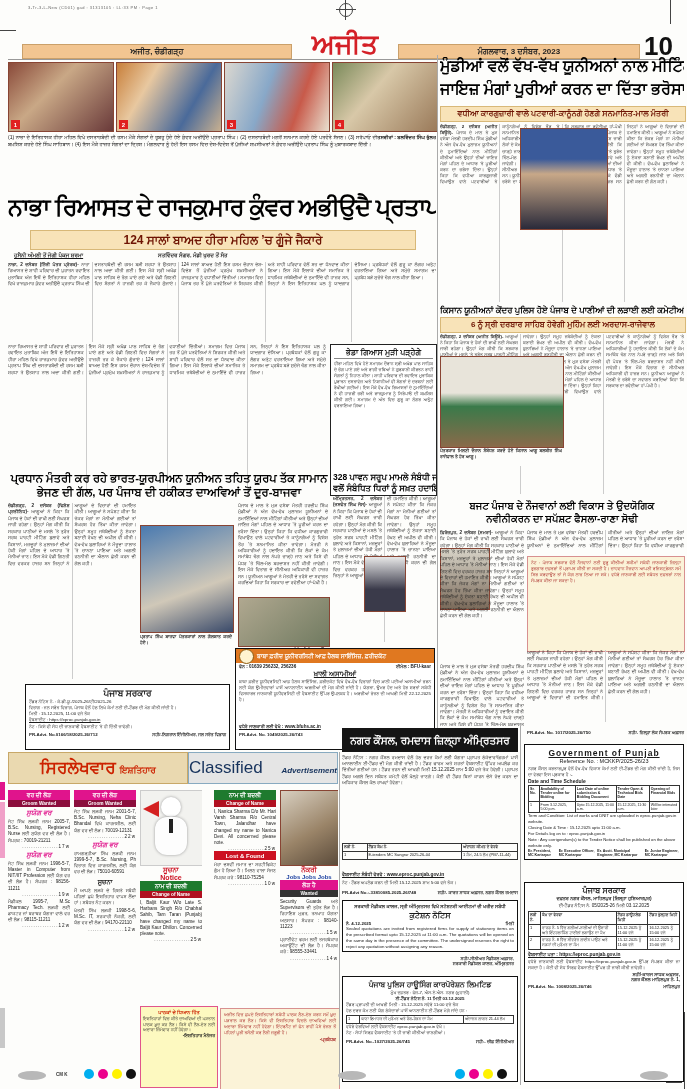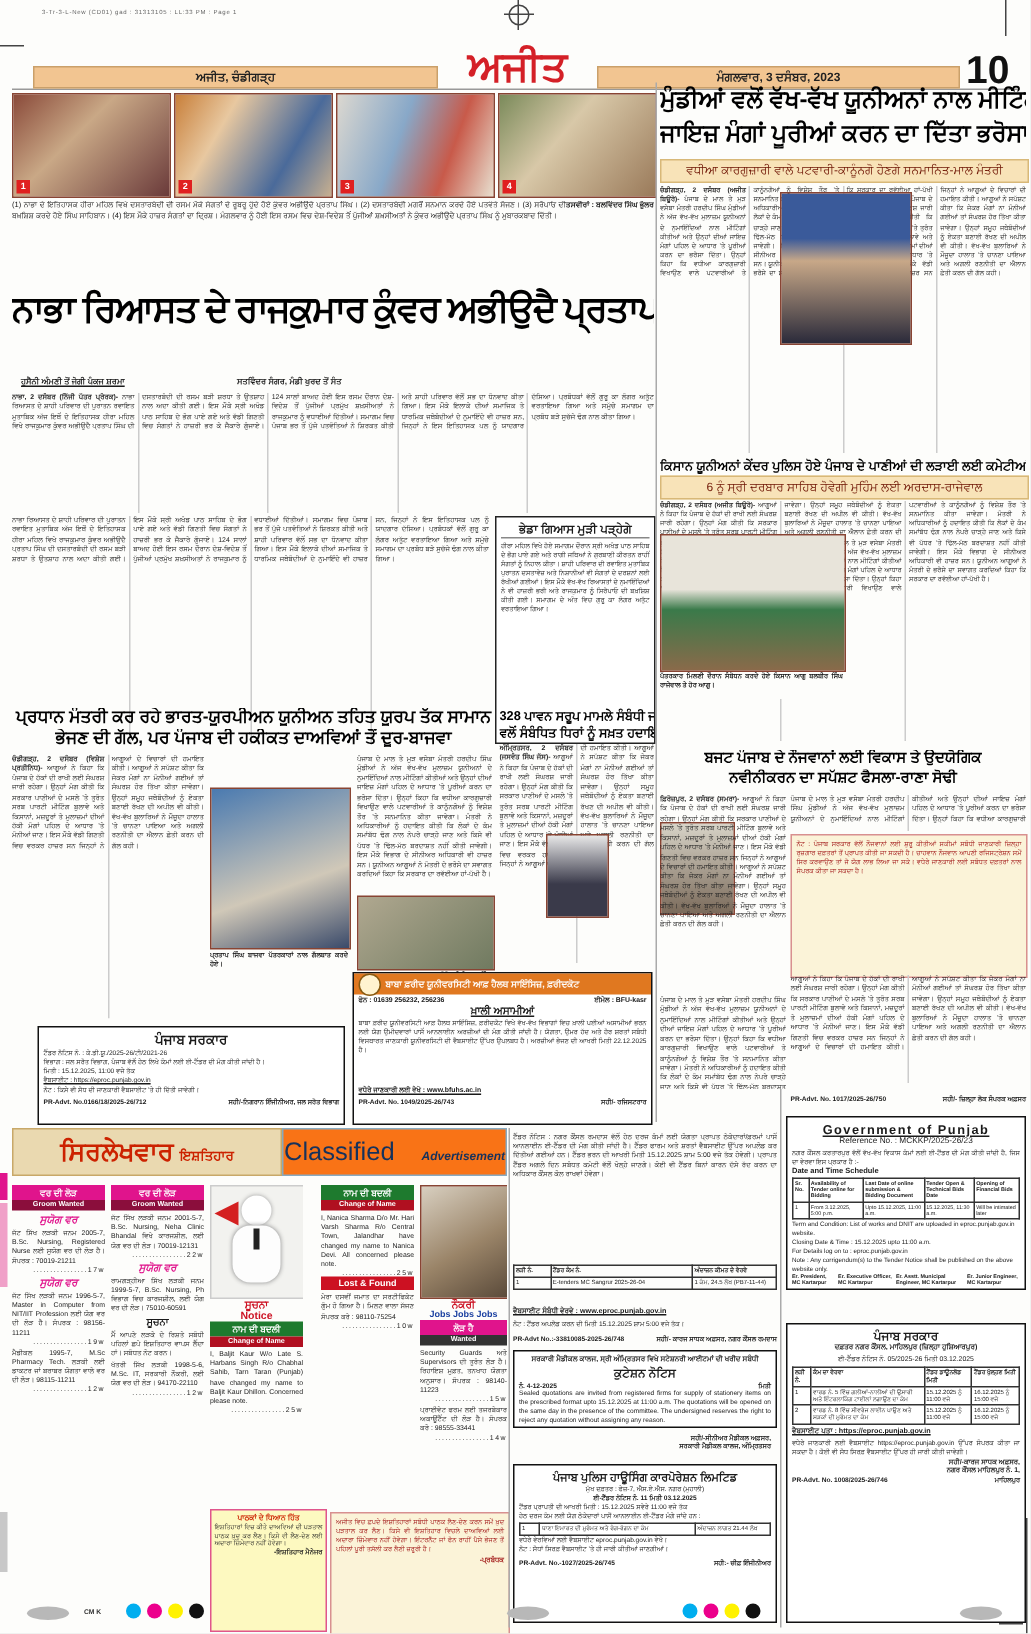--- a/index.html
+++ b/index.html
@@ -19,21 +19,21 @@
   .pagenum{font-size:26px;font-weight:bold;color:#111;}
   
   .photo{border:0.5px solid #884433;position:absolute;}
   .badge{position:absolute;left:2px;bottom:2px;width:9px;height:9px;background:#e02020;color:#fff;
          font-size:6px;font-weight:bold;display:flex;align-items:center;justify-content:center;}
   .cap{font-size:5px;line-height:1.35;text-align:justify;color:#111;}
   .credit{font-weight:bold;}
   
   .hl{font-weight:bold;color:#000;text-align:center;white-space:nowrap;overflow:hidden;}
   .subbar{background:#f8e3b8;border:0.5px solid #d8b878;display:flex;align-items:center;justify-content:center;}
-  .subbar span{font-weight:normal;color:#6e1403;white-space:nowrap;overflow:hidden;}
+  .subbar span{font-weight:bold;color:#6e1403;white-space:nowrap;overflow:hidden;}
   .byline{font-size:5.5px;font-weight:bold;}
   .body-txt{font-size:4.6px;line-height:1.4;text-align:justify;color:#222;}
   .cols5{column-count:5;column-gap:5px;column-rule:0.5px solid #ccc;}
   .cols4{column-count:4;column-gap:5px;column-rule:0.5px solid #ccc;}
   .cols3{column-count:3;column-gap:5px;column-rule:0.5px solid #ccc;}
   .cols2{column-count:2;column-gap:5px;column-rule:0.5px solid #ccc;}
   .lede{font-weight:bold;}
   .inset-box{border:1px solid #222;background:#fff;padding:3px;}
   .inset-box .t{font-size:8px;font-weight:bold;text-align:center;border-bottom:0.5px solid #888;margin-bottom:2px;}
   .photo-cap{font-size:4.4px;line-height:1.3;text-align:justify;font-weight:bold;color:#111;}
@@ -48,21 +48,21 @@
   table.nt th{font-weight:bold;}
   .blackband{background:#151515;color:#fff;display:flex;align-items:center;justify-content:center;
              font-weight:bold;}
   .orangeband{background:#e07820;color:#fff;display:flex;align-items:center;padding:0 3px;font-weight:bold;}
   
   .clbanner{display:flex;}
   .clbanner .pa{background:#ead9b0;flex:0 0 178px;display:flex;align-items:baseline;justify-content:center;gap:4px;
                 border:0.5px solid #c8a868;}
   .clbanner .pa .big{color:#cc2200;font-size:17px;font-weight:bold;line-height:30px;}
   .clbanner .pa .small{color:#cc2200;font-size:9px;font-weight:bold;}
-  .clbanner .en{background:#f97316;flex:1;display:flex;align-items:baseline;justify-content:center;gap:18px;
+  .clbanner .en{background:#e5e5e5;flex:1;display:flex;align-items:baseline;justify-content:space-between;gap:18px;
                 border:0.5px solid #88aac0;}
   .clbanner .en .big{color:#16325c;font-size:17px;line-height:30px;}
   .clbanner .en .small{color:#16325c;font-size:8px;font-weight:bold;font-style:italic;}
   .clcol{position:absolute;width:62px;}
   .clhead .l1{background:#e0148c;color:#fff;font-size:6px;font-weight:bold;text-align:center;padding:1.5px 0;}
   .clhead .l2{background:#8b0e3c;color:#fff;font-size:4.8px;font-weight:bold;text-align:center;padding:1px 0;}
   .clhead.green .l1{background:#1e7a2e;}
   .clhead.green .l2{background:#b01020;}
   .clhead.red .l1{background:#cc1122;}
   .clhead.dark .l2{background:#333;}
@@ -124,20 +124,23 @@
   </div>
   <div class="abs photo" style="left:332px;top:62px;width:104px;height:68px;background:linear-gradient(130deg,#7a8a5a,#d8c8a8 40%,#9a7a5a);">
     <span class="badge">4</span>
   </div>
   <div class="abs cap" style="left:8px;top:134px;width:428px;height:46px;overflow:hidden;">
     <span class="credit" style="float:right;">ਤਸਵੀਰਾਂ : ਬਲਵਿੰਦਰ ਸਿੰਘ ਭੁੱਲਰ</span>
     <span>(1) ਨਾਭਾ ਦੇ ਇਤਿਹਾਸਕ ਹੀਰਾ ਮਹਿਲ ਵਿਖੇ ਦਸਤਾਰਬੰਦੀ ਦੀ ਰਸਮ ਮੌਕੇ ਸੰਗਤਾਂ ਦੇ ਰੂਬਰੂ ਹੁੰਦੇ ਹੋਏ ਕੁੰਵਰ ਅਭੀਉਦੈ ਪ੍ਰਤਾਪ ਸਿੰਘ। (2) ਦਸਤਾਰਬੰਦੀ ਮਗਰੋਂ ਸਨਮਾਨ ਕਰਦੇ ਹੋਏ ਪਤਵੰਤੇ ਸੱਜਣ। (3) ਸਰੋਪਾਓ ਦੀ ਬਖ਼ਸ਼ਿਸ਼ ਕਰਦੇ ਹੋਏ ਸਿੰਘ ਸਾਹਿਬਾਨ। (4) ਇਸ ਮੌਕੇ ਹਾਜ਼ਰ ਸੰਗਤਾਂ ਦਾ ਦ੍ਰਿਸ਼। ਮੰਗਲਵਾਰ ਨੂੰ ਹੋਈ ਇਸ ਰਸਮ ਵਿਚ ਦੇਸ਼-ਵਿਦੇਸ਼ ਤੋਂ ਪੁੱਜੀਆਂ ਸ਼ਖ਼ਸੀਅਤਾਂ ਨੇ ਕੁੰਵਰ ਅਭੀਉਦੈ ਪ੍ਰਤਾਪ ਸਿੰਘ ਨੂੰ ਮੁਬਾਰਕਬਾਦ ਦਿੱਤੀ।</span>
   </div>
 
   <div class="abs hl" style="left:8px;top:186px;width:428px;height:42px;font-size:24px;line-height:42px;letter-spacing:-1px;">ਨਾਭਾ ਰਿਆਸਤ ਦੇ ਰਾਜਕੁਮਾਰ ਕੁੰਵਰ ਅਭੀਉਦੈ ਪ੍ਰਤਾਪ ਸਿੰਘ ਦੀ ਦਸਤਾਰਬੰਦੀ</div>
+  <div class="abs subbar" style="left:30px;top:230px;width:384px;height:18px;">
+    <span style="font-size:12px;">124 ਸਾਲਾਂ ਬਾਅਦ ਹੀਰਾ ਮਹਿਲ ’ਚ ਗੂੰਜੇ ਜੈਕਾਰੇ</span>
+  </div>
   <div class="abs byline" style="left:14px;top:252px;width:135px;text-decoration:underline;">ਹੁਸੈਨੀ ਅੰਮਣੀ ਤੋਂ ਜੋਗੀ ਪੰਕਜ ਸ਼ਰਮਾ</div>
   <div class="abs byline" style="left:158px;top:252px;width:130px;">ਸਤਵਿੰਦਰ ਸੰਗਰ, ਮੰਡੀ ਖੁਰਦ ਤੋਂ ਸੰਤ</div>
   <div class="abs body-txt cols5" style="left:8px;top:262px;width:428px;height:80px;overflow:hidden;">
     <span class="lede">ਨਾਭਾ, 2 ਦਸੰਬਰ (ਨਿੱਜੀ ਪੱਤਰ ਪ੍ਰੇਰਕ)-</span>
     <span>ਨਾਭਾ ਰਿਆਸਤ ਦੇ ਸ਼ਾਹੀ ਪਰਿਵਾਰ ਦੀ ਪੁਰਾਤਨ ਰਵਾਇਤ ਮੁਤਾਬਿਕ ਅੱਜ ਇਥੋਂ ਦੇ ਇਤਿਹਾਸਕ ਹੀਰਾ ਮਹਿਲ ਵਿਖੇ ਰਾਜਕੁਮਾਰ ਕੁੰਵਰ ਅਭੀਉਦੈ ਪ੍ਰਤਾਪ ਸਿੰਘ ਦੀ ਦਸਤਾਰਬੰਦੀ ਦੀ ਰਸਮ ਬੜੀ ਸ਼ਰਧਾ ਤੇ ਉਤਸ਼ਾਹ ਨਾਲ ਅਦਾ ਕੀਤੀ ਗਈ। ਇਸ ਮੌਕੇ ਸ੍ਰੀ ਅਖੰਡ ਪਾਠ ਸਾਹਿਬ ਦੇ ਭੋਗ ਪਾਏ ਗਏ ਅਤੇ ਵੱਡੀ ਗਿਣਤੀ ਵਿਚ ਸੰਗਤਾਂ ਨੇ ਹਾਜ਼ਰੀ ਭਰ ਕੇ ਜੈਕਾਰੇ ਗੁੰਜਾਏ। 124 ਸਾਲਾਂ ਬਾਅਦ ਹੋਈ ਇਸ ਰਸਮ ਦੌਰਾਨ ਦੇਸ਼-ਵਿਦੇਸ਼ ਤੋਂ ਪੁੱਜੀਆਂ ਪ੍ਰਮੁੱਖ ਸ਼ਖ਼ਸੀਅਤਾਂ ਨੇ ਰਾਜਕੁਮਾਰ ਨੂੰ ਵਧਾਈਆਂ ਦਿੱਤੀਆਂ। ਸਮਾਗਮ ਵਿਚ ਪੰਜਾਬ ਭਰ ਤੋਂ ਪੁੱਜੇ ਪਤਵੰਤਿਆਂ ਨੇ ਸ਼ਿਰਕਤ ਕੀਤੀ ਅਤੇ ਸ਼ਾਹੀ ਪਰਿਵਾਰ ਵੱਲੋਂ ਸਭ ਦਾ ਧੰਨਵਾਦ ਕੀਤਾ ਗਿਆ। ਇਸ ਮੌਕੇ ਇਲਾਕੇ ਦੀਆਂ ਸਮਾਜਿਕ ਤੇ ਧਾਰਮਿਕ ਜਥੇਬੰਦੀਆਂ ਦੇ ਨੁਮਾਇੰਦੇ ਵੀ ਹਾਜ਼ਰ ਸਨ, ਜਿਨ੍ਹਾਂ ਨੇ ਇਸ ਇਤਿਹਾਸਕ ਪਲ ਨੂੰ ਯਾਦਗਾਰ ਦੱਸਿਆ। ਪ੍ਰਬੰਧਕਾਂ ਵੱਲੋਂ ਗੁਰੂ ਕਾ ਲੰਗਰ ਅਤੁੱਟ ਵਰਤਾਇਆ ਗਿਆ ਅਤੇ ਸਮੁੱਚੇ ਸਮਾਗਮ ਦਾ ਪ੍ਰਬੰਧ ਬੜੇ ਸੁਚੱਜੇ ਢੰਗ ਨਾਲ ਕੀਤਾ ਗਿਆ।</span>
   </div>
   <div class="abs body-txt cols4" style="left:8px;top:344px;width:318px;height:152px;overflow:hidden;">
     <span>ਨਾਭਾ ਰਿਆਸਤ ਦੇ ਸ਼ਾਹੀ ਪਰਿਵਾਰ ਦੀ ਪੁਰਾਤਨ ਰਵਾਇਤ ਮੁਤਾਬਿਕ ਅੱਜ ਇਥੋਂ ਦੇ ਇਤਿਹਾਸਕ ਹੀਰਾ ਮਹਿਲ ਵਿਖੇ ਰਾਜਕੁਮਾਰ ਕੁੰਵਰ ਅਭੀਉਦੈ ਪ੍ਰਤਾਪ ਸਿੰਘ ਦੀ ਦਸਤਾਰਬੰਦੀ ਦੀ ਰਸਮ ਬੜੀ ਸ਼ਰਧਾ ਤੇ ਉਤਸ਼ਾਹ ਨਾਲ ਅਦਾ ਕੀਤੀ ਗਈ। ਇਸ ਮੌਕੇ ਸ੍ਰੀ ਅਖੰਡ ਪਾਠ ਸਾਹਿਬ ਦੇ ਭੋਗ ਪਾਏ ਗਏ ਅਤੇ ਵੱਡੀ ਗਿਣਤੀ ਵਿਚ ਸੰਗਤਾਂ ਨੇ ਹਾਜ਼ਰੀ ਭਰ ਕੇ ਜੈਕਾਰੇ ਗੁੰਜਾਏ। 124 ਸਾਲਾਂ ਬਾਅਦ ਹੋਈ ਇਸ ਰਸਮ ਦੌਰਾਨ ਦੇਸ਼-ਵਿਦੇਸ਼ ਤੋਂ ਪੁੱਜੀਆਂ ਪ੍ਰਮੁੱਖ ਸ਼ਖ਼ਸੀਅਤਾਂ ਨੇ ਰਾਜਕੁਮਾਰ ਨੂੰ ਵਧਾਈਆਂ ਦਿੱਤੀਆਂ। ਸਮਾਗਮ ਵਿਚ ਪੰਜਾਬ ਭਰ ਤੋਂ ਪੁੱਜੇ ਪਤਵੰਤਿਆਂ ਨੇ ਸ਼ਿਰਕਤ ਕੀਤੀ ਅਤੇ ਸ਼ਾਹੀ ਪਰਿਵਾਰ ਵੱਲੋਂ ਸਭ ਦਾ ਧੰਨਵਾਦ ਕੀਤਾ ਗਿਆ। ਇਸ ਮੌਕੇ ਇਲਾਕੇ ਦੀਆਂ ਸਮਾਜਿਕ ਤੇ ਧਾਰਮਿਕ ਜਥੇਬੰਦੀਆਂ ਦੇ ਨੁਮਾਇੰਦੇ ਵੀ ਹਾਜ਼ਰ ਸਨ, ਜਿਨ੍ਹਾਂ ਨੇ ਇਸ ਇਤਿਹਾਸਕ ਪਲ ਨੂੰ ਯਾਦਗਾਰ ਦੱਸਿਆ। ਪ੍ਰਬੰਧਕਾਂ ਵੱਲੋਂ ਗੁਰੂ ਕਾ ਲੰਗਰ ਅਤੁੱਟ ਵਰਤਾਇਆ ਗਿਆ ਅਤੇ ਸਮੁੱਚੇ ਸਮਾਗਮ ਦਾ ਪ੍ਰਬੰਧ ਬੜੇ ਸੁਚੱਜੇ ਢੰਗ ਨਾਲ ਕੀਤਾ ਗਿਆ।</span>
   </div>
   <div class="abs inset-box" style="left:330px;top:344px;width:99px;height:144px;overflow:hidden;">
@@ -340,20 +343,23 @@
   </div>
 
   <div class="abs creambox" style="left:220px;top:1008px;width:112px;height:74px;overflow:hidden;">
     <div class="b">ਅਜੀਤ ਵਿਚ ਛਪਦੇ ਇਸ਼ਤਿਹਾਰਾਂ ਸਬੰਧੀ ਪਾਠਕ ਲੈਣ-ਦੇਣ ਕਰਨ ਸਮੇਂ ਖ਼ੁਦ ਪੜਤਾਲ ਕਰ ਲੈਣ। ਕਿਸੇ ਵੀ ਇਸ਼ਤਿਹਾਰ ਵਿਚਲੇ ਦਾਅਵਿਆਂ ਲਈ ਅਦਾਰਾ ਜ਼ਿੰਮੇਵਾਰ ਨਹੀਂ ਹੋਵੇਗਾ। ਇੰਟਰਨੈੱਟ ਜਾਂ ਫੋਨ ਰਾਹੀਂ ਪੈਸੇ ਭੇਜਣ ਤੋਂ ਪਹਿਲਾਂ ਪੂਰੀ ਤਸੱਲੀ ਕਰ ਲੈਣੀ ਜ਼ਰੂਰੀ ਹੈ।</div>
     <div class="s">-ਪ੍ਰਬੰਧਕ</div>
   </div>
 
   <div class="vrule" style="left:339px;top:752px;height:333px;"></div>
   <div class="vrule" style="left:520px;top:726px;height:359px;"></div>
 
+  <div class="abs blackband" style="left:342px;top:728px;width:176px;height:24px;font-size:10.5px;">
+    <span>ਨਗਰ ਕੌਂਸਲ, ਰਮਦਾਸ ਜ਼ਿਲ੍ਹਾ ਅੰਮ੍ਰਿਤਸਰ</span>
+  </div>
   <div class="abs tiny" style="left:342px;top:755px;width:176px;height:86px;overflow:hidden;font-size:4.6px;">ਟੈਂਡਰ ਨੋਟਿਸ : ਨਗਰ ਕੌਂਸਲ ਰਮਦਾਸ ਵੱਲੋਂ ਹੇਠ ਦਰਜ ਕੰਮਾਂ ਲਈ ਯੋਗਤਾ ਪ੍ਰਾਪਤ ਠੇਕੇਦਾਰਾਂ/ਫ਼ਰਮਾਂ ਪਾਸੋਂ ਆਨਲਾਈਨ ਈ-ਟੈਂਡਰ ਦੀ ਮੰਗ ਕੀਤੀ ਜਾਂਦੀ ਹੈ। ਟੈਂਡਰ ਫਾਰਮ ਅਤੇ ਸ਼ਰਤਾਂ ਵੈਬਸਾਈਟ ਉੱਪਰ ਅਪਲੋਡ ਕਰ ਦਿੱਤੀਆਂ ਗਈਆਂ ਹਨ। ਟੈਂਡਰ ਭਰਨ ਦੀ ਆਖਰੀ ਮਿਤੀ 15.12.2025 ਸ਼ਾਮ 5:00 ਵਜੇ ਤੱਕ ਹੋਵੇਗੀ। ਪ੍ਰਾਪਤ ਟੈਂਡਰ ਅਗਲੇ ਦਿਨ ਸਬੰਧਤ ਕਮੇਟੀ ਵੱਲੋਂ ਖੋਲ੍ਹੇ ਜਾਣਗੇ। ਕੋਈ ਵੀ ਟੈਂਡਰ ਬਿਨਾਂ ਕਾਰਨ ਦੱਸੇ ਰੱਦ ਕਰਨ ਦਾ ਅਧਿਕਾਰ ਕੌਂਸਲ ਕੋਲ ਰਾਖਵਾਂ ਹੋਵੇਗਾ।</div>
   <div class="abs" style="left:342px;top:843px;width:176px;">
     <table class="nt">
       <tbody>
           <tr>
         <th style="width:14%;">ਲੜੀ ਨੰ.</th>
         <th style="width:54%;">ਟੈਂਡਰ ਕੰਮ ਨੰ.</th>
         <th style="width:32%;">ਅੰਦਾਜ਼ਨ ਕੀਮਤ ਦੇ ਵੇਰਵੇ</th>
       </tr>
       <tr>

